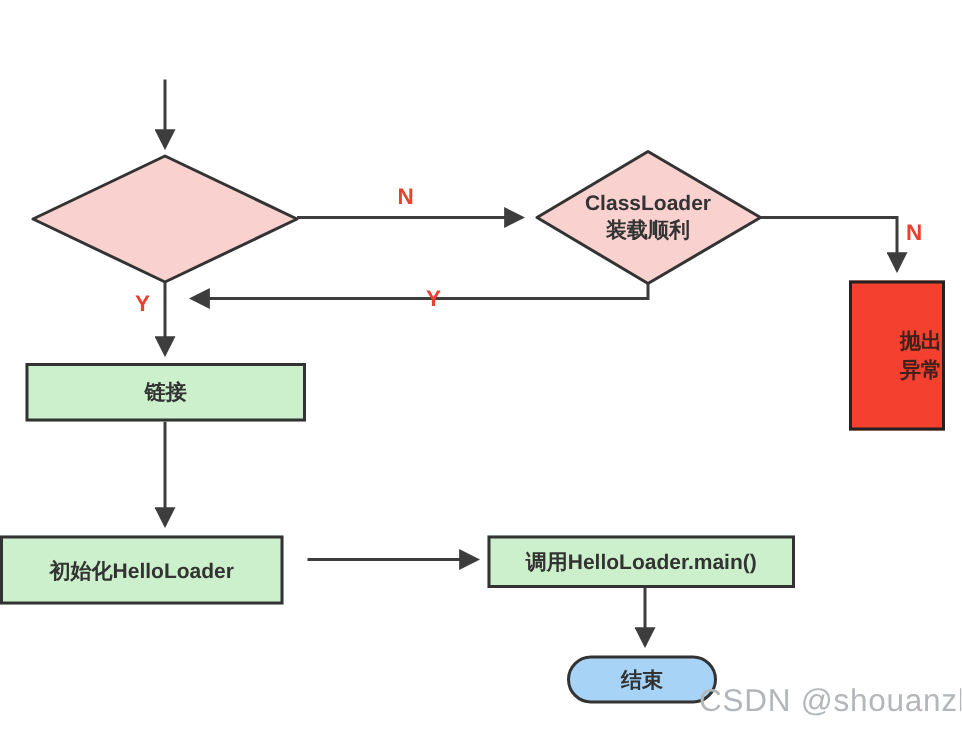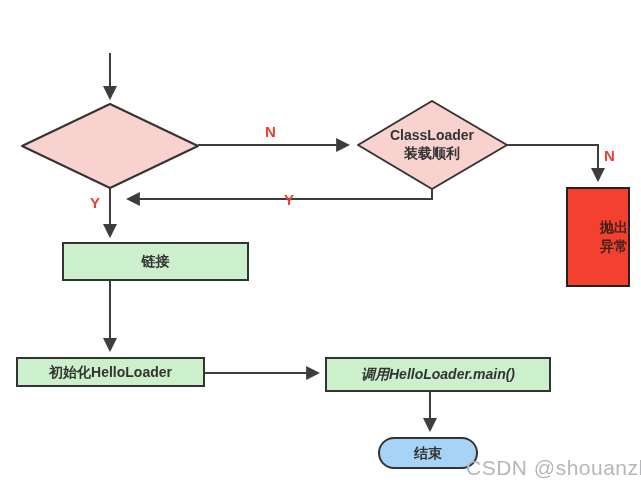--- a/index.html
+++ b/index.html
@@ -96,29 +96,29 @@
     <div>装载顺利</div>
   </div>
 
   <div class="node exception" style="left:566px;top:187px;width:64px;height:100px;">
     <span>
       <span style="display:block">抛出</span>
       <span style="display:block">异常</span>
     </span>
   </div>
 
-  <div class="node process" style="left:17px;top:242px;width:187px;height:39px;margin-left:45px;">
+  <div class="node process" style="left:17px;top:242px;width:187px;height:39px;">
     <span>链接</span>
   </div>
 
-  <div class="node process" style="left:16px;top:357px;width:189px;height:30px;">
+  <div class="node process" style="left:0;top:357px;width:189px;height:46px;">
     <span>初始化HelloLoader</span>
   </div>
 
-  <div class="node process" style="left:325px;top:357px;width:226px;height:35px;font-style:italic;">
+  <div class="node process" style="left:325px;top:357px;width:205px;height:35px;">
     <span>调用HelloLoader.main()</span>
   </div>
 
   <div class="node terminal" style="left:378px;top:437px;width:100px;height:32px;border-radius:22px;">
     <span>结束</span>
   </div>
 
   <span class="edge-label" style="left:265px;top:124px;">N</span>
   <span class="edge-label" style="left:604px;top:148px;">N</span>
   <span class="edge-label" style="left:90px;top:195px;">Y</span>

